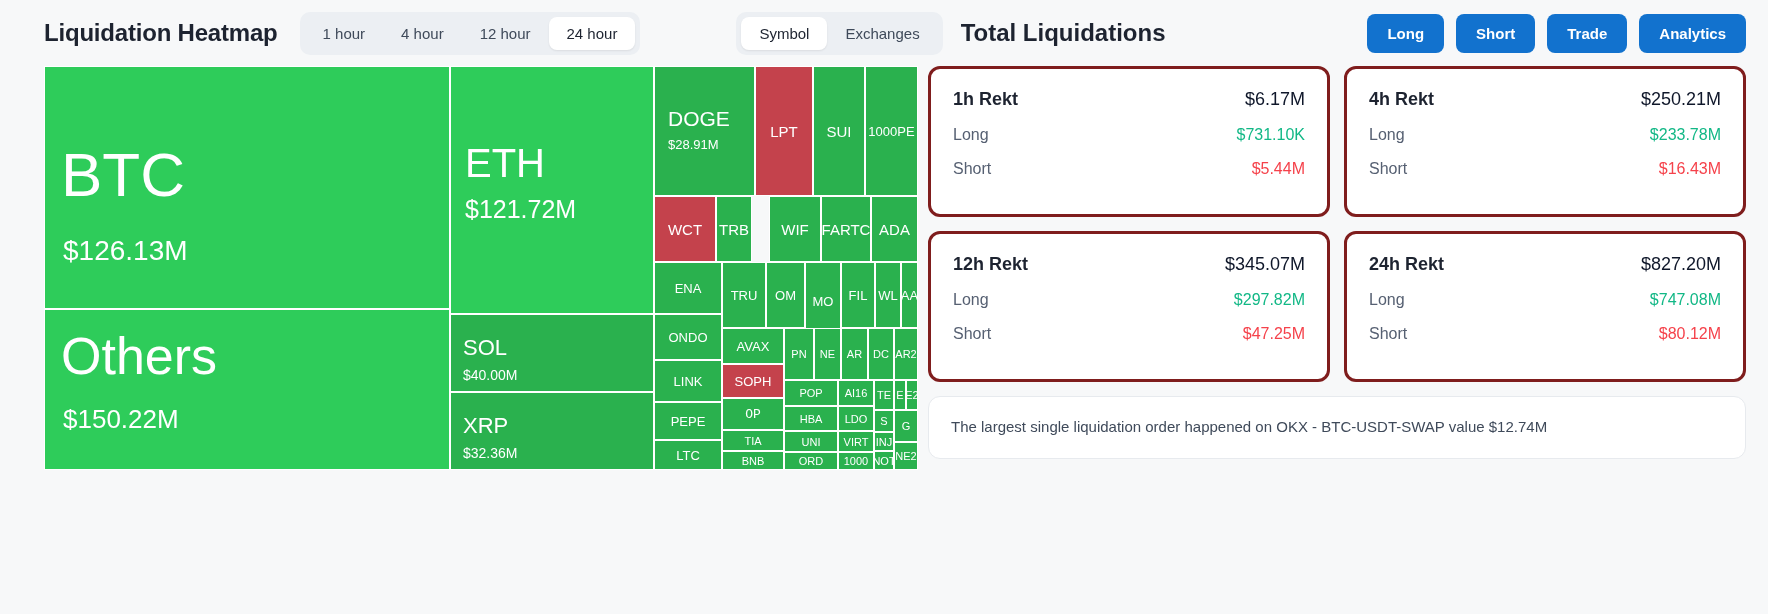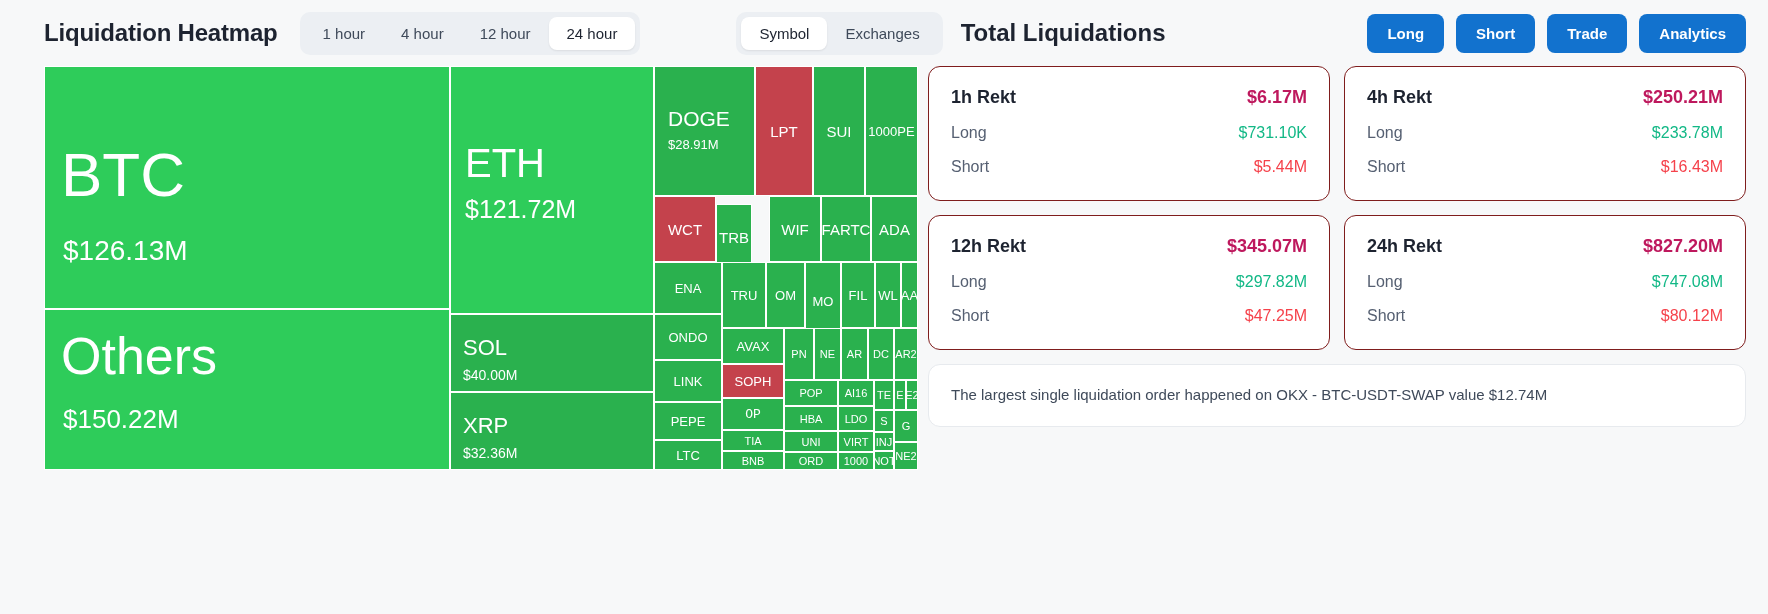--- a/index.html
+++ b/index.html
@@ -97,31 +97,31 @@
 
   
   .panel {
     flex: 1;
     padding: 0 22px 0 10px;
     display: flex; flex-direction: column; gap: 14px;
   }
   .cards { display: grid; grid-template-columns: 1fr 1fr; gap: 14px; }
   .card {
     background: #ffffff;
-    border: 1px solid #7f1d1d;
+    border: 3px solid #7f1d1d;
     border-radius: 12px;
-    padding: 20px 22px 24px 22px;
+    padding: 20px 22px 36px 22px;
   }
   .card-row {
     display: flex; justify-content: space-between; align-items: baseline;
     margin-bottom: 16px;
   }
   .card-row:last-child { margin-bottom: 0; }
   .card-row.head .k { font-size: 18px; font-weight: bold; color: #1d2330; }
-  .card-row.head .v { font-size: 18px; font-weight: bold; color: #be185d; }
+  .card-row.head .v { font-size: 18px; font-weight: normal; color: #0f172a; }
   .card-row .k { font-size: 16px; color: #566072; }
   .card-row .v { font-size: 16px; }
   .v.long  { color: #12b886; }
   .v.short { color: #f5424b; }
 
   .summary {
     background: #ffffff;
     border: 1px solid #e7eaee;
     border-radius: 12px;
     padding: 18px 22px 20px 22px;
@@ -195,21 +195,21 @@
       <div class="cell red t-sm" style="left:711px; top:0px; width:58px; height:130px;">
         <span class="lbl">LPT</span>
       </div>
       <div class="cell t-xs" style="left:821px; top:0px; width:53px; height:130px;">
         <span class="lbl">1000PE</span>
       </div>
 
       <div class="cell red t-sm" style="left:610px; top:130px; width:62px; height:66px;">
         <span class="lbl">WCT</span>
       </div>
-      <div class="cell t-sm" style="left:672px; top:130px; width:36px; height:66px;margin-top:8px;">
+      <div class="cell t-sm" style="left:672px; top:130px; width:36px; height:66px;">
         <span class="lbl">TRB</span>
       </div>
       <div class="cell t-sm" style="left:725px; top:130px; width:52px; height:66px;">
         <span class="lbl">WIF</span>
       </div>
       <div class="cell t-sm" style="left:777px; top:130px; width:50px; height:66px;">
         <span class="lbl">FARTC</span>
       </div>
       <div class="cell t-sm" style="left:827px; top:130px; width:47px; height:66px;">
         <span class="lbl">ADA</span>

